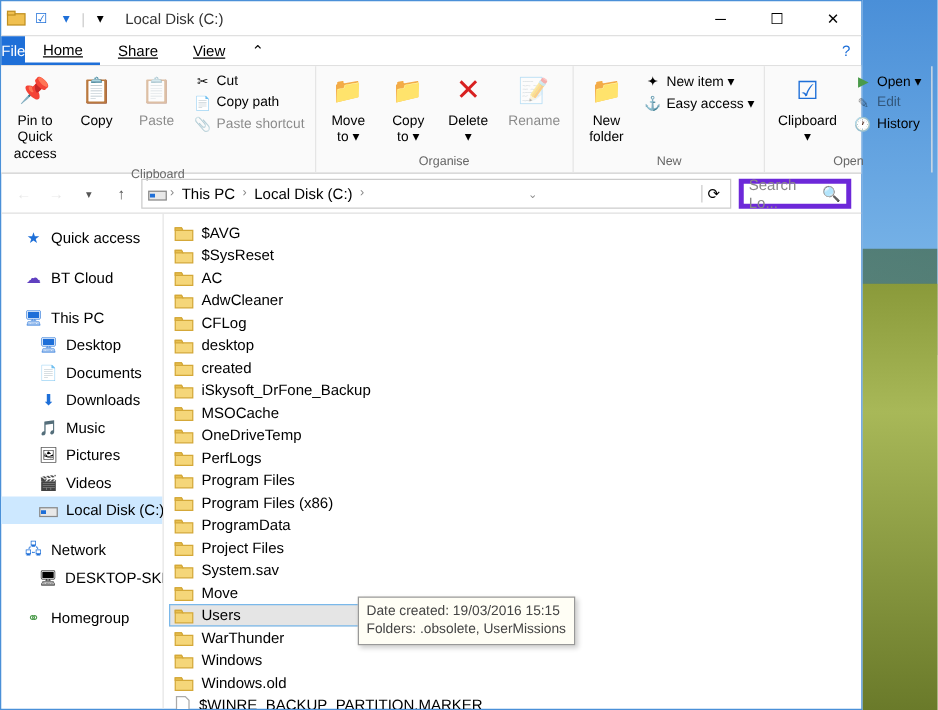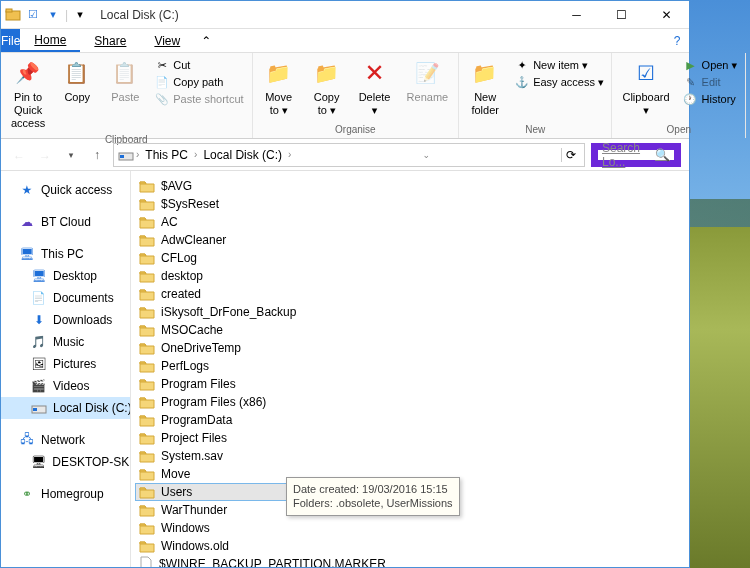--- a/index.html
+++ b/index.html
@@ -36,21 +36,21 @@
 .small-btn .icon { width: 14px; height: 14px; display: flex; align-items: center; justify-content: center; font-size: 11px; }
 .disabled { opacity: 0.45; }
 
 .addressbar { height: 32px; display: flex; align-items: center; padding: 4px 8px; gap: 6px; border-bottom: 1px solid #e0e0e0; font-size: 12px; }
 .nav-btn { width: 20px; height: 20px; display: flex; align-items: center; justify-content: center; cursor: pointer; color: #555; }
 .nav-btn.disabled { color: #ccc; }
 .breadcrumb { flex: 1; border: 1px solid #ccc; height: 24px; display: flex; align-items: center; padding: 0 4px; gap: 2px; }
 .breadcrumb .crumb { padding: 0 4px; cursor: pointer; }
 .breadcrumb .sep { color: #888; font-size: 10px; }
 .breadcrumb .refresh { margin-left: auto; padding: 0 4px; }
-.searchbox { width: 90px; border: 7px solid #6d28d9; height: 24px; display: flex; align-items: center; padding: 0 4px; color: #888; gap: 4px; text-decoration: underline; }
+.searchbox { width: 90px; border: 4px solid #6d28d9; height: 24px; display: flex; align-items: center; padding: 0 4px; color: #888; gap: 4px; }
 
 .body-area { flex: 1; display: flex; overflow: hidden; }
 .nav-pane { width: 130px; border-right: 1px solid #e5e5e5; padding: 8px 0; font-size: 12px; overflow-y: auto; }
 .nav-item { display: flex; align-items: center; gap: 6px; padding: 3px 8px 3px 18px; cursor: pointer; white-space: nowrap; }
 .nav-item.sub { padding-left: 30px; }
 .nav-item.selected { background: #cde8ff; }
 .nav-item .icon { width: 16px; height: 16px; display: flex; align-items: center; justify-content: center; font-size: 12px; }
 .nav-spacer { height: 10px; }
 
 .content { flex: 1; padding: 6px 4px; font-size: 12px; overflow-y: auto; position: relative; }

